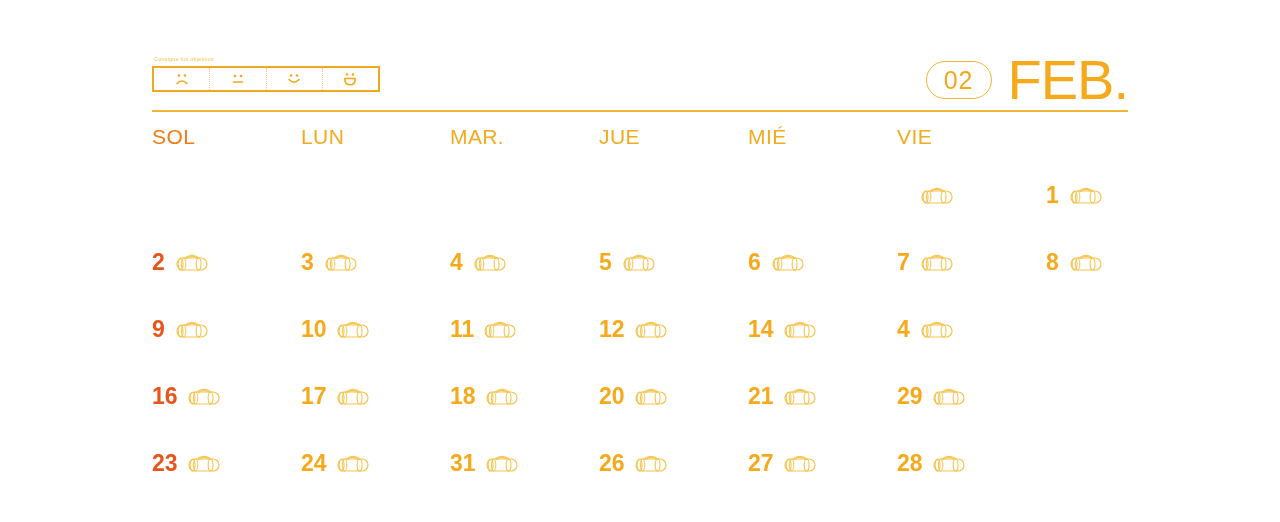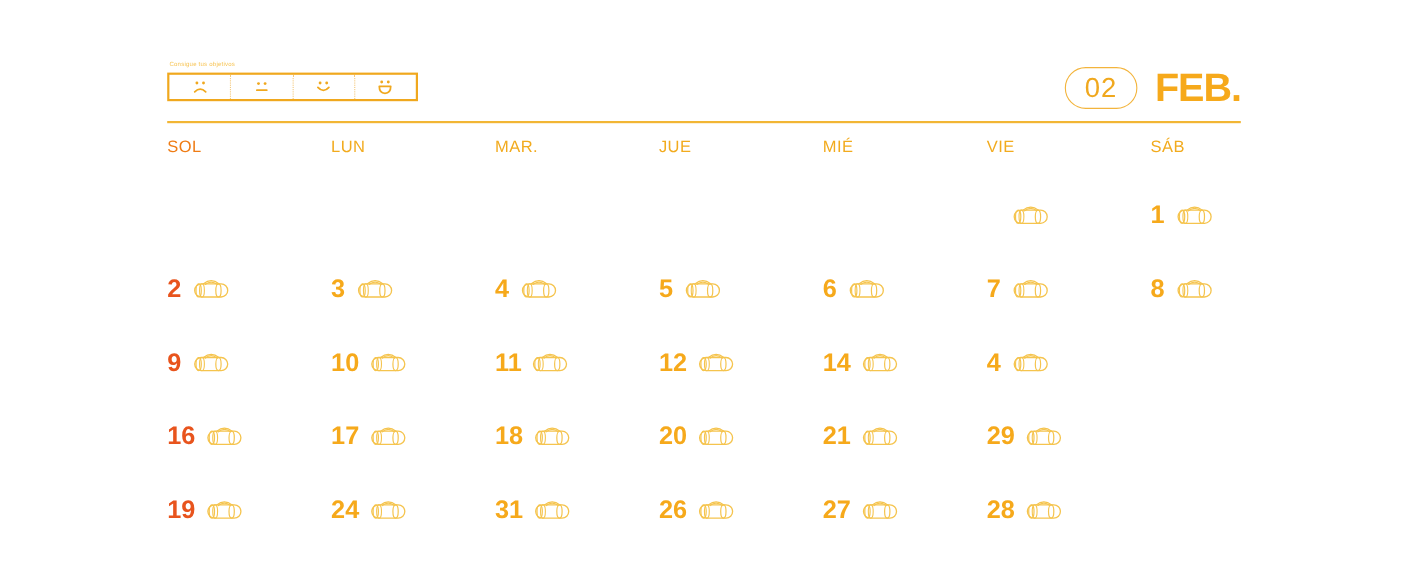--- a/index.html
+++ b/index.html
@@ -87,22 +87,22 @@
     display: flex;
     align-items: center;
     justify-content: center;
     font-size: 25px;
     color: #f0a81e;
     letter-spacing: 1px;
     box-sizing: border-box;
   }
 
   .month-name {
-    font-size: 36px;
-    font-weight: bold;
+    font-size: 56px;
+    font-weight: normal;
     color: #f6a91b;
     letter-spacing: -1px;
     line-height: 46px;
   }
 
   
   .divider {
     position: absolute;
     left: 152px;
     top: 110px;
@@ -119,21 +119,21 @@
     width: 976px;
   }
 
   .weekday-row {
     display: grid;
     grid-template-columns: repeat(7, 149px);
     height: 34px;
   }
 
   .weekday {
-    font-size: 15px;
+    font-size: 21px;
     color: #f2ab1e;
     letter-spacing: .4px;
     padding-top: 3px;
   }
   .weekday.sunday { color: #ef7c15; }
 
   .week-row {
     display: grid;
     grid-template-columns: repeat(7, 149px);
     height: 67px;
@@ -225,21 +225,20 @@
 
   <div class="calendar">
 
     <div class="weekday-row" id="weekday-row">
         <div class="weekday sunday">SOL</div>
         <div class="weekday">LUN</div>
         <div class="weekday">MAR.</div>
         <div class="weekday">JUE</div>
         <div class="weekday">MIÉ</div>
         <div class="weekday">VIE</div>
-        <div class="weekday">SÁB</div>
       </div>
 
     <div id="weeks-container">
         <div class="week-row">
           <div class="day-cell sunday empty">
             <span class="day-num"></span>
           </div>
           <div class="day-cell empty">
             <span class="day-num"></span>
           </div>
@@ -527,21 +526,21 @@
                 <rect x="4" y="8" width="30" height="12" rx="6" ry="6" stroke="#f5c44e" stroke-width="1.2" fill="none"></rect>
                 <ellipse cx="7.6" cy="14" rx="2.4" ry="6" stroke="#f5c44e" stroke-width="1.1" fill="none"></ellipse>
                 <ellipse cx="10.6" cy="14" rx="2.2" ry="6" stroke="#f5c44e" stroke-width="1" fill="none"></ellipse>
                 <ellipse cx="25.6" cy="14" rx="2.4" ry="6" stroke="#f5c44e" stroke-width="1.1" fill="none"></ellipse>
               </svg>
             </span>
           </div>
         </div>
         <div class="week-row">
           <div class="day-cell sunday">
-            <span class="day-num">19</span>
+            <span class="day-num">23</span>
             <span>
               <svg class="bag-icon" width="38" height="26" viewBox="0 0 38 26">
                 <path d="M12 8 Q19 2.4 26 8" stroke="#f5c44e" stroke-width="1.1" fill="none" stroke-linecap="round"></path>
                 <path d="M13.5 8.6 Q19 4.2 24.5 8.6" stroke="#f5c44e" stroke-width="1.1" fill="none" stroke-linecap="round"></path>
                 <rect x="4" y="8" width="30" height="12" rx="6" ry="6" stroke="#f5c44e" stroke-width="1.2" fill="none"></rect>
                 <ellipse cx="7.6" cy="14" rx="2.4" ry="6" stroke="#f5c44e" stroke-width="1.1" fill="none"></ellipse>
                 <ellipse cx="10.6" cy="14" rx="2.2" ry="6" stroke="#f5c44e" stroke-width="1" fill="none"></ellipse>
                 <ellipse cx="25.6" cy="14" rx="2.4" ry="6" stroke="#f5c44e" stroke-width="1.1" fill="none"></ellipse>
               </svg>
             </span>

